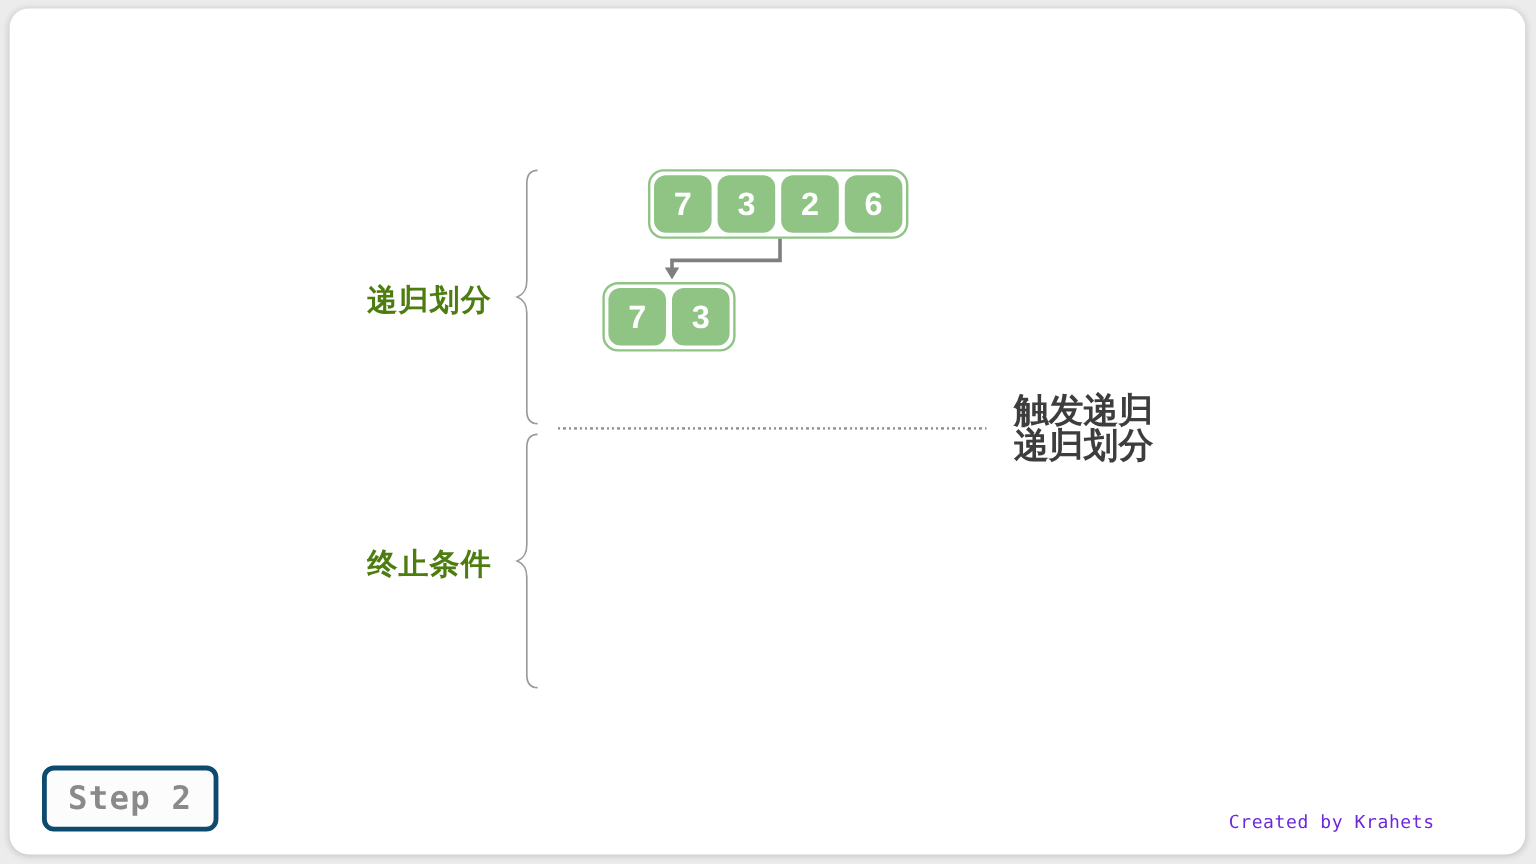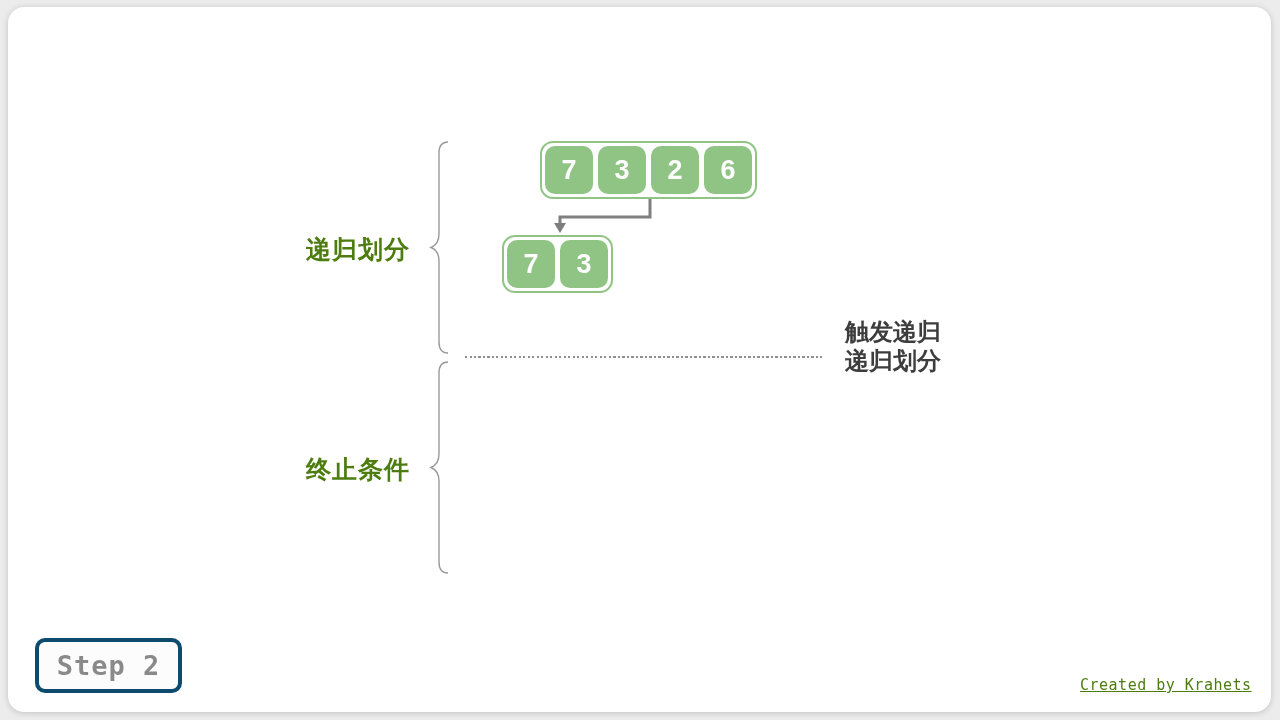--- a/index.html
+++ b/index.html
@@ -66,22 +66,22 @@
 
   
   .dotted-line {
     left: 465px; top: 356px;
     width: 357px; height: 2px;
     background: repeating-linear-gradient(to right, #8f8f8f 0 2px, transparent 2px 4.5px);
   }
 
   
   .annotation {
-    left: 845px; top: 317px;
-    font-size: 24px;
+    left: 845px; top: 329px;
+    font-size: 29px;
     font-weight: bold;
     color: #3d3d3d;
     line-height: 29px;
     white-space: nowrap;
   }
 
   
   .step-badge {
     left: 35px; top: 638px;
     width: 147px; height: 55px;
@@ -93,27 +93,26 @@
     justify-content: center;
     font-family: "DejaVu Sans Mono", monospace;
     font-size: 27px;
     font-weight: bold;
     color: #8a8a8a;
     letter-spacing: 1px;
   }
 
   
   .watermark {
-    left: 1080px; top: 676px;
+    left: 1024px; top: 676px;
     font-family: "DejaVu Sans Mono", monospace;
     font-size: 15px;
-    color: #4d7c0f;
+    color: #6d28d9;
     letter-spacing: 0.5px;
     white-space: nowrap;
-    text-decoration: underline;
   }
 </style>
 </head>
 <body>
 
 <div class="card"></div>
 
 <svg class="abs" id="brace-divide" width="28" height="215" viewBox="0 0 28 215">
   <path class="brace" d="M26,2 C20,2 17,6 17,13 L17,94 C17,101 15,105 9,107.5 C15,110 17,114 17,121 L17,202 C17,209 20,213 26,213"></path>
 </svg>

